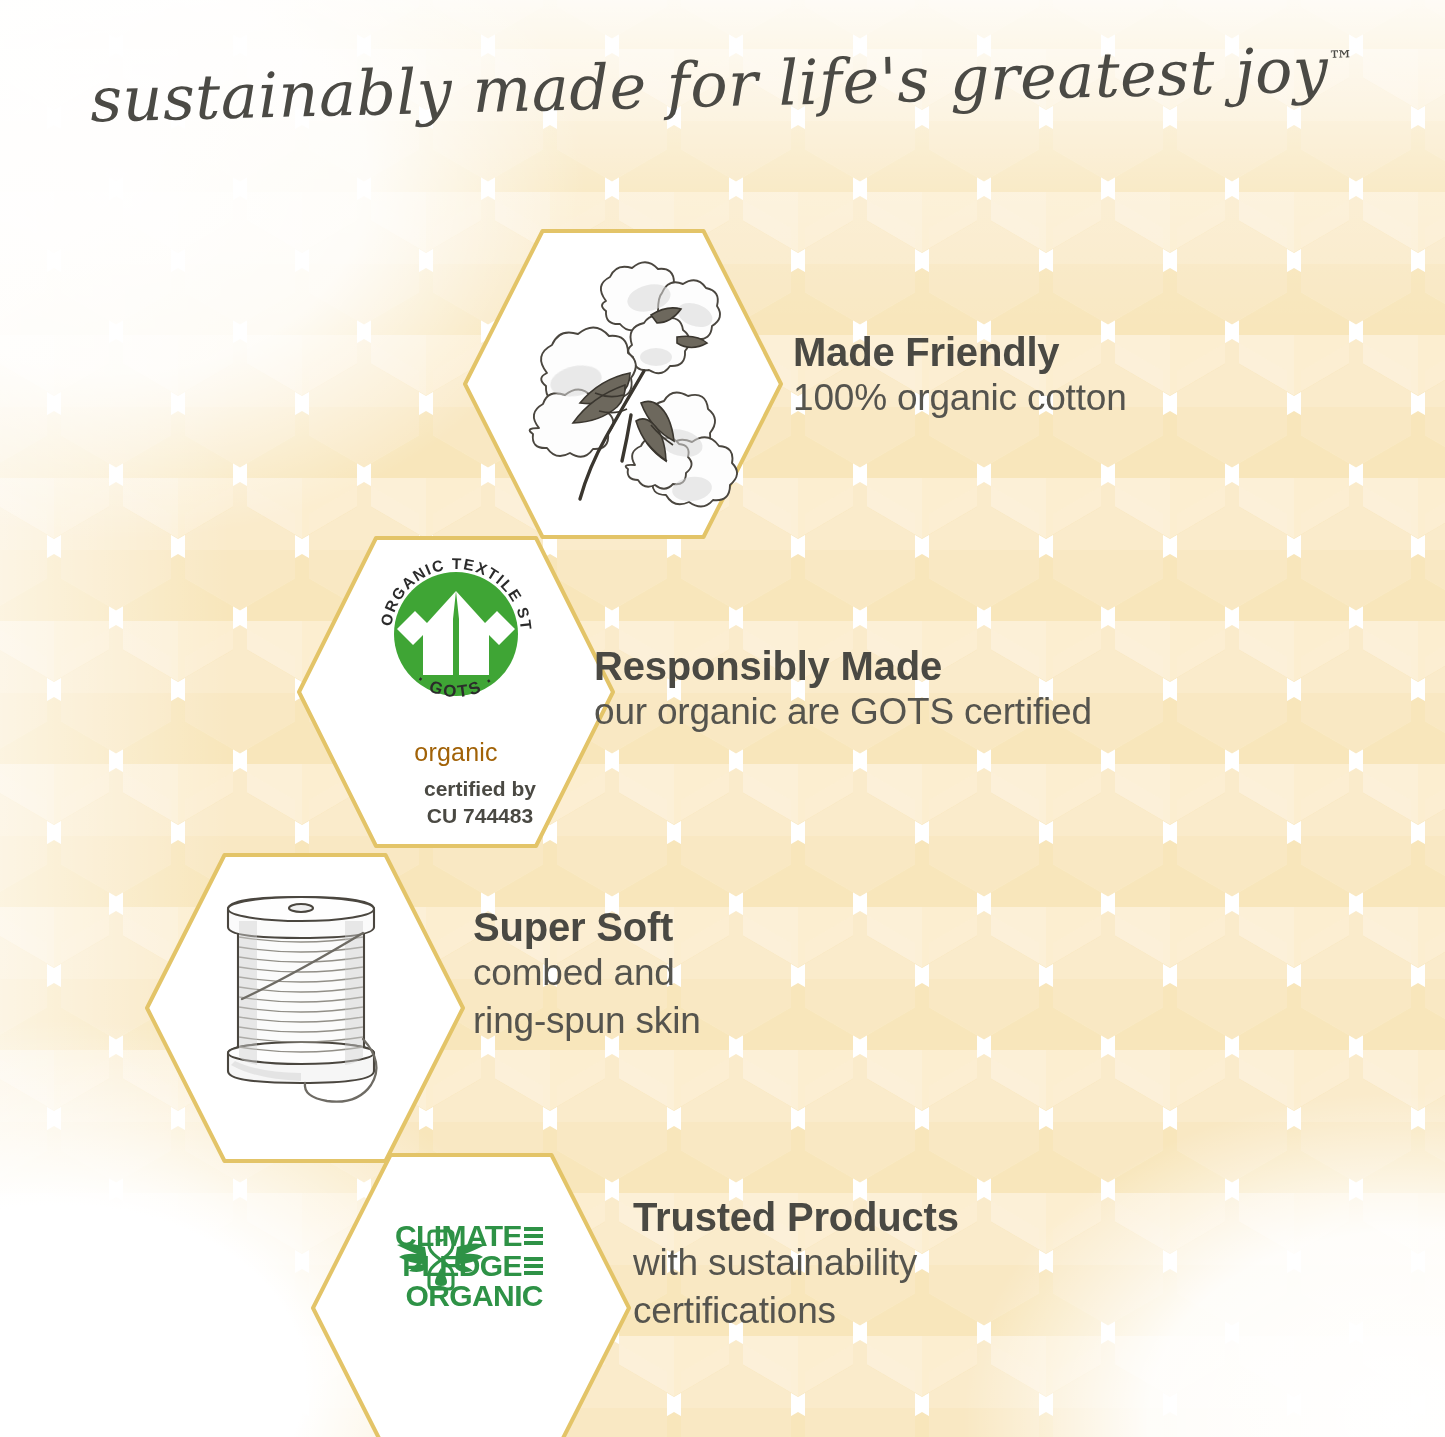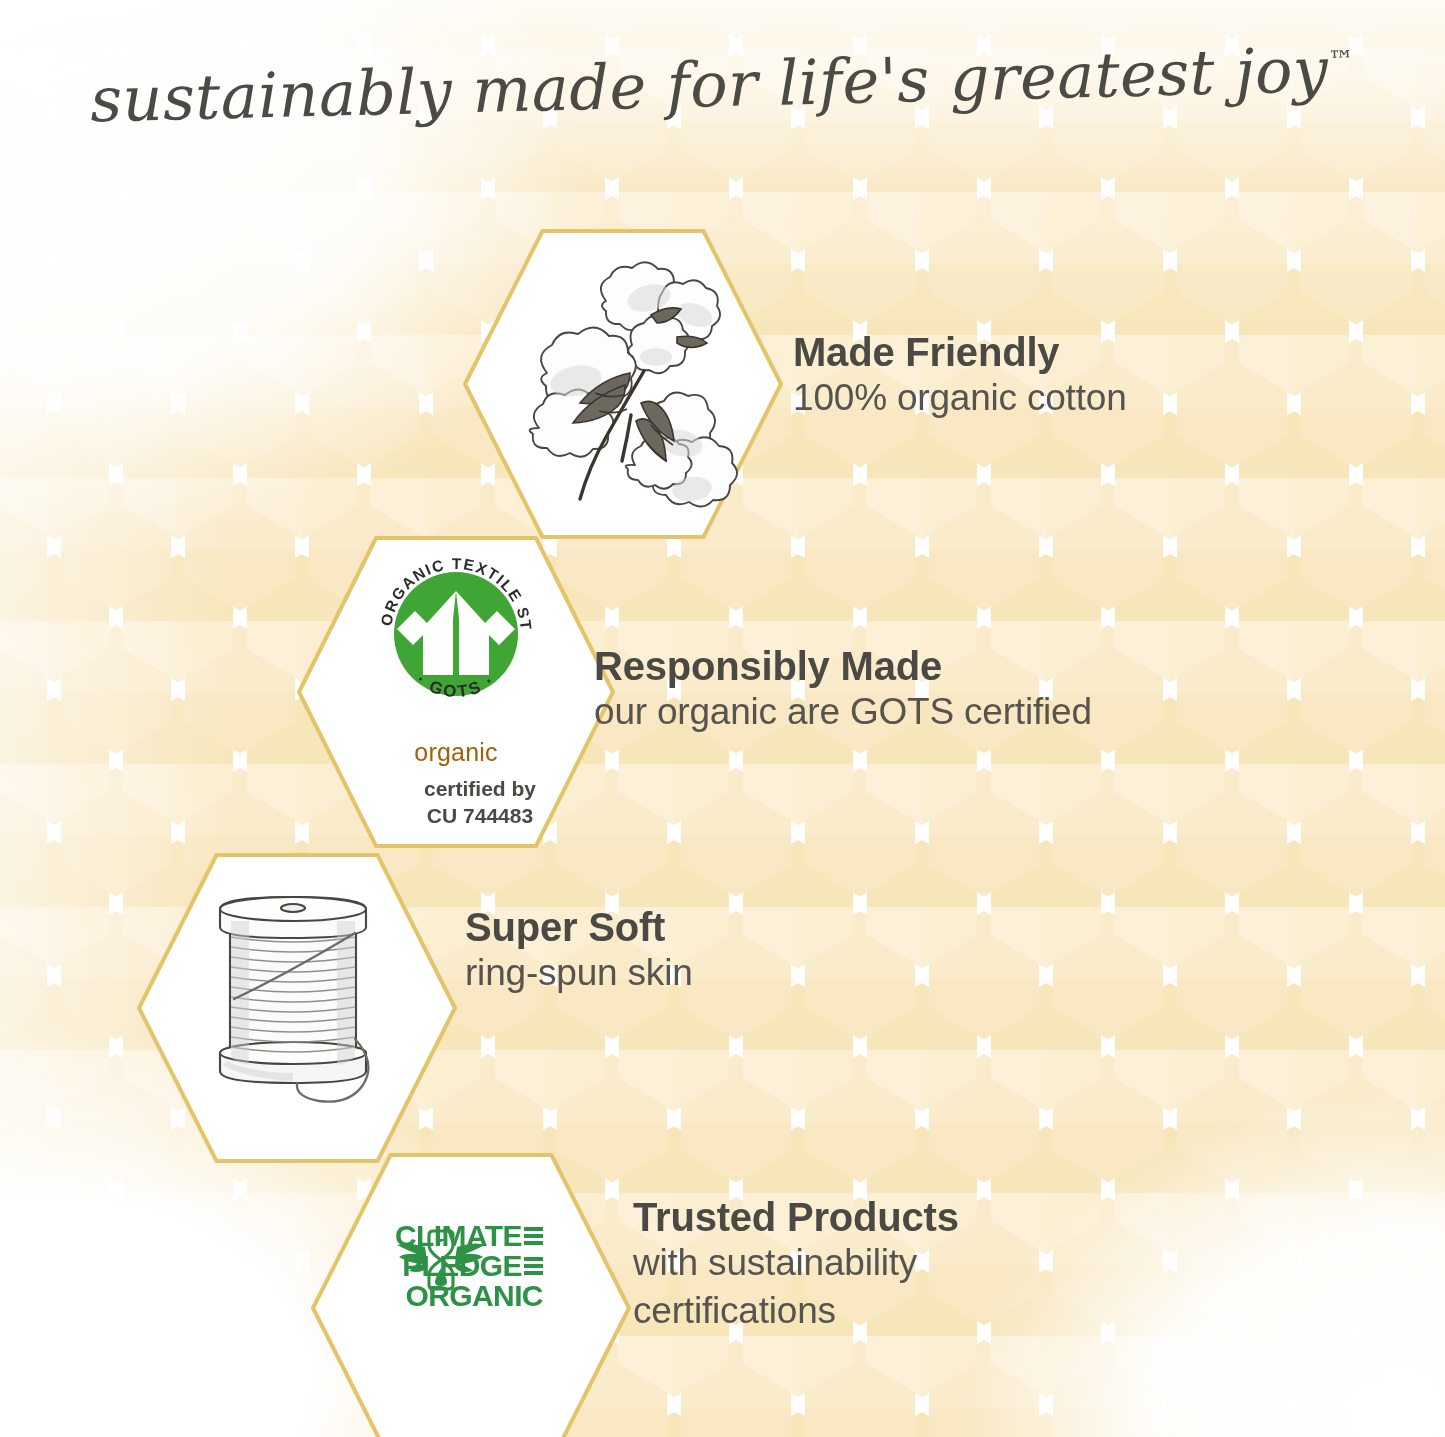--- a/index.html
+++ b/index.html
@@ -246,21 +246,21 @@
         </div>
       </div>
     </div>
 
     <div class="copy" style="left:594px;top:645px;">
       <div class="head">Responsibly Made</div>
       <div class="sub">our organic are GOTS certified</div>
     </div>
   </div>
 
-  <div class="feature" style="left:0;top:0;width:1266px;height:1437px;">
+  <div class="feature" style="left:8px;top:0;width:1266px;height:1437px;">
 
     <div class="hexcard" style="left:136px;top:852px;width:322px;height:312px;">
       <svg width="322" height="312" viewBox="0 0 322 312" aria-hidden="true">
         <polygon points="80.5,3 241.5,3 319,156 241.5,309 80.5,309 3,156" fill="#ffffff" stroke="#e3c468" stroke-width="4" stroke-linejoin="round"></polygon>
       </svg>
       <div class="inner">
 
         <svg width="212" height="230" viewBox="0 0 212 230" aria-hidden="true" style="position:relative;transform:translate(-4px,-6px);">
           <g stroke="#4a463f" fill="#fcfcfc" stroke-width="2.1">
 
@@ -298,20 +298,21 @@
           <g fill="none" stroke="#6e6b64" stroke-width="2.3" stroke-linecap="round">
             <path d="M47 112 Q98 88 168 46"></path>
             <path d="M168 152 Q190 176 176 198 Q162 218 132 214 Q108 210 110 196"></path>
           </g>
         </svg>
       </div>
     </div>
 
     <div class="copy" style="left:465px;top:906px;">
       <div class="head">Super Soft</div>
+      <div class="sub">combed and</div>
       <div class="sub">ring-spun skin</div>
     </div>
   </div>
 
   <div class="feature" style="left:0;top:0;width:1445px;height:1437px;">
 
     <div class="hexcard" style="left:310px;top:1152px;width:322px;height:312px;">
       <svg width="322" height="312" viewBox="0 0 322 312" aria-hidden="true">
         <polygon points="80.5,3 241.5,3 319,156 241.5,309 80.5,309 3,156" fill="#ffffff" stroke="#e3c468" stroke-width="4" stroke-linejoin="round"></polygon>
       </svg>

